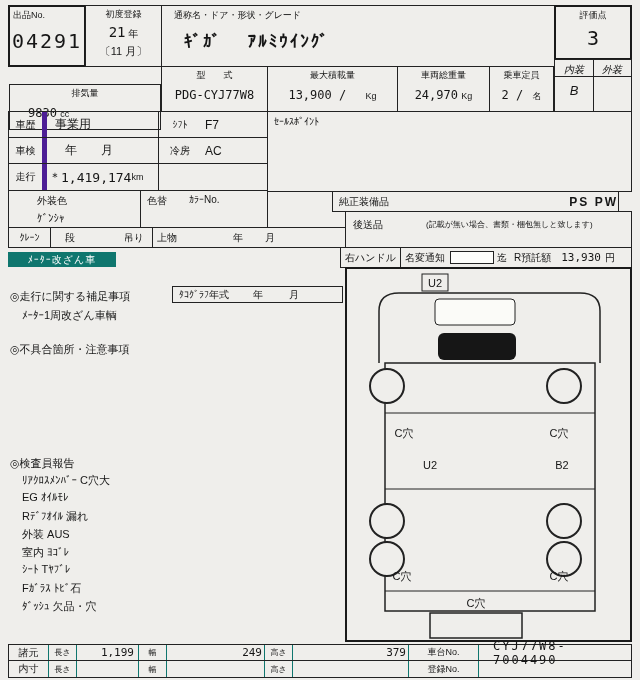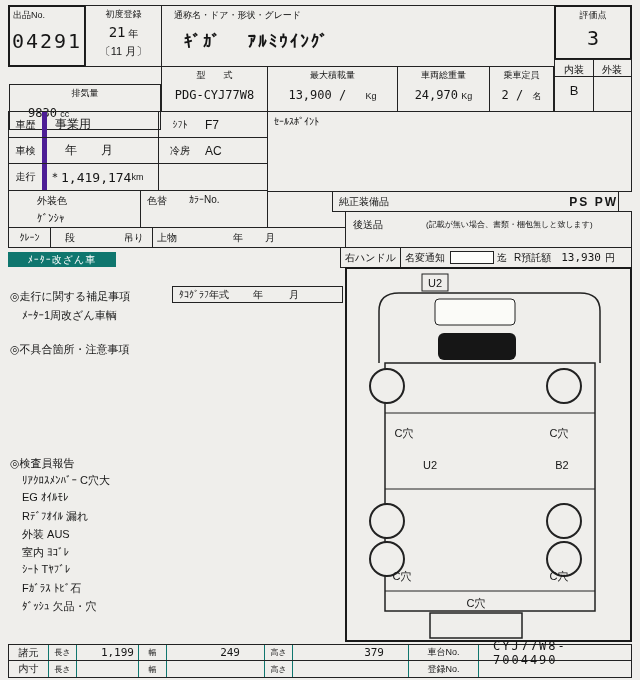--- a/index.html
+++ b/index.html
@@ -26,21 +26,21 @@
   .reg-box .lbl { display:block; padding-top:2px; }
   .reg-year { margin-top:3px; font-size:10px; }
   .reg-year .mono { font-size:14px; }
   .reg-month { margin-top:3px; font-size:11px; }
   .name-box { left:153px; top:0; width:394px; height:62px; }
   .name-box .lbl { display:block; padding:3px 0 0 12px; }
   .veh-name { font-size:17px; font-weight:bold; padding:10px 8px 0 22px; letter-spacing:2px; }
   .eval-box { left:546px; top:0; width:78px; height:55px; text-align:center; }
   .eval-box .lbl { display:block; padding-top:2px; }
   .eval-score { font-size:20px; margin-top:4px; }
-  .inex-box { left:546px; top:54px; width:78px; height:53px; }
+  .inex-box { left:546px; top:54px; width:78px; height:53px;font-style:italic; }
   .inex-head,.inex-vals { display:flex; text-align:center; }
   .inex-head span,.inex-vals span { flex:1; }
   .inex-head { font-size:10px; padding-top:3px; height:17px; border-bottom:1px solid #222; }
   .inex-vals { font-size:13px; padding-top:6px; }
   .inex-vline { position:absolute; left:50%; top:0; bottom:0; border-left:1px solid #222; }
 
   
   .spec { top:61px; height:46px; text-align:center; }
   .spec .lbl { display:block; padding-top:2px; }
   .spec .val { margin-top:6px; font-size:12px; }
@@ -117,21 +117,21 @@
 
   
   .bottom-table { left:0; top:639px; width:624px; height:34px; border:1px solid #222; font-size:8px; }
   .bt-row { display:flex; height:16px; align-items:center; }
   .bt-row.first { border-bottom:1px solid #222; }
   .bt-cell { align-self:stretch; display:flex; align-items:center; justify-content:center; border-right:1px solid #0f766e; }
   .bt-cell.last { border-right:none; }
   .w1{width:40px;font-size:10px;} .w2{width:28px;} .w3{width:62px;} .w4{width:28px;}
   .w5{width:98px;} .w6{width:28px;} .w7{width:116px;} .w8{width:70px;font-size:9px;} .w9{flex:1;}
   .bt-val { justify-content:flex-end; padding-right:4px; font-family:"DejaVu Sans Mono","Liberation Mono",monospace; font-size:11px; }
-  .bt-val.pr { padding-right:24px; }
+  .bt-val.pr { padding-right:2px; }
   .bt-chassis { justify-content:flex-start; padding-left:14px; font-family:"DejaVu Sans Mono","Liberation Mono",monospace; font-size:12px; letter-spacing:2px; }
 </style>
 </head>
 <body>
 
 <div class="sheet">
 
   <div class="abs box2 lot-box">
     <span class="lbl">出品No.</span>
     <div class="lot-num mono">04291</div>

